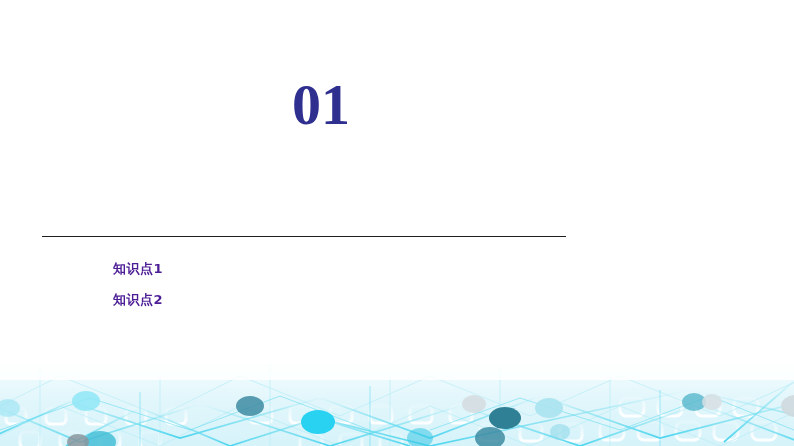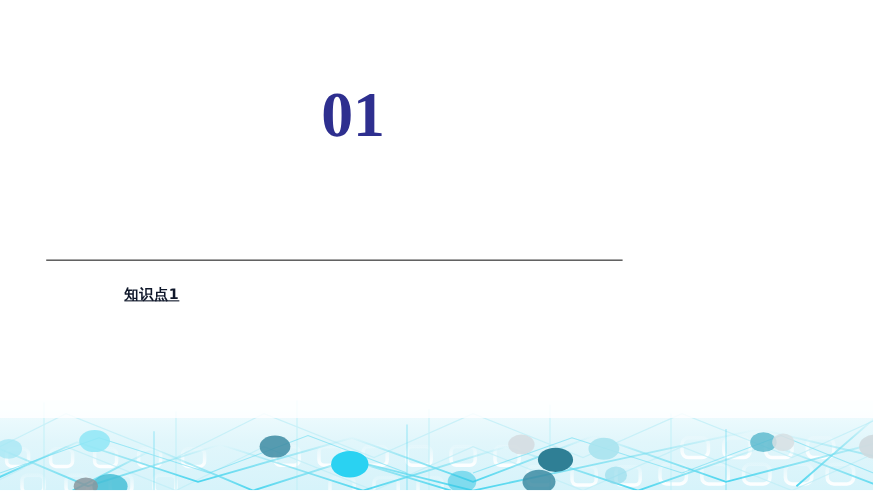--- a/index.html
+++ b/index.html
@@ -69,23 +69,22 @@
     left: 113px;
     top: 253px;
     width: 300px;
   }
   .sub-item {
     font-family: "DejaVu Sans", "Liberation Sans", sans-serif;
     font-weight: bold;
     font-size: 13px;
     line-height: 31px;
     letter-spacing: 0.5px;
-    color: #0f172a;
+    color: #4c1d95;
     white-space: nowrap;
-    text-decoration: underline;
   }
 
   
   #bottom-decoration {
     position: absolute;
     left: 0;
     bottom: 0;
     width: 794px;
     height: 100px;
     overflow: hidden;
@@ -102,20 +101,21 @@
 
 <div id="slide">
 
   <div id="section-number">01</div>
 
 
   <div id="title-rule"></div>
 
   <div id="sub-items">
     <div class="sub-item">知识点1</div>
+    <div class="sub-item">知识点2</div>
   </div>
 
   <div id="bottom-decoration">
     <svg viewBox="0 0 794 100" xmlns="http://www.w3.org/2000/svg">
       <defs>
         <linearGradient id="bandFade" x1="0" y1="0" x2="0" y2="1">
           <stop offset="0%" stop-color="#ffffff" stop-opacity="1"></stop>
           <stop offset="22%" stop-color="#f2fcfe" stop-opacity="1"></stop>
           <stop offset="55%" stop-color="#e1f6fb" stop-opacity="1"></stop>
           <stop offset="100%" stop-color="#d6f3fa" stop-opacity="1"></stop>

